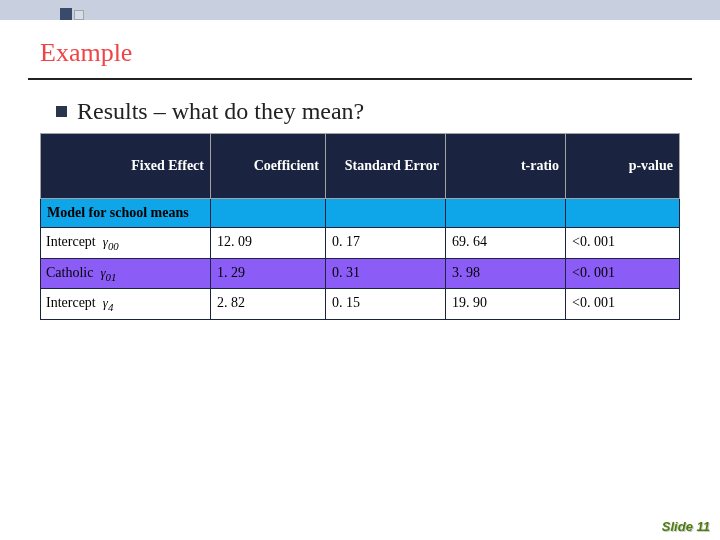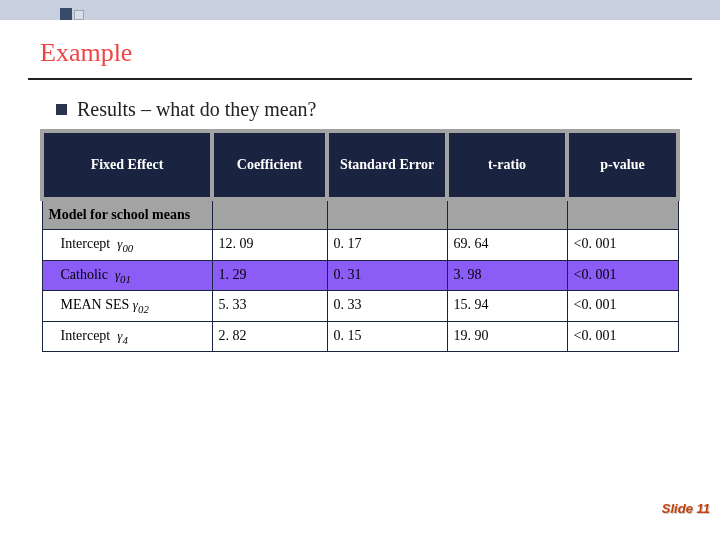--- a/index.html
+++ b/index.html
@@ -44,71 +44,71 @@
     align-items: center;
     padding: 18px 0 8px 56px;
   }
   .bullet {
     width: 11px; height: 11px;
     background: #2a344d;
     margin-right: 10px;
     flex-shrink: 0;
   }
   .subtitle {
-    font-size: 20px;
+    font-size: 24px;
     color: #222;
   }
   table {
     border-collapse: collapse;
     margin-left: 40px;
     width: 640px;
     font-size: 14px;
     font-family: "Times New Roman", serif;
   }
   th {
     background: #1a2340;
     color: #ffffff;
     font-weight: bold;
-    text-align: center;
+    text-align: right;
     padding: 24px 6px;
-    border: 4px solid #a3a3a3;
+    border: 1px solid #a3a3a3;
     vertical-align: top;
   }
   td {
     border: 1px solid #1a2340;
     padding: 6px 6px;
     background: #ffffff;
     color: #000;
     vertical-align: top;
   }
   tr.section-alt td {
     font-weight: bold;
-    background: #a3a3a3;
+    background: #0ea5e9;
     margin-left: 20px;
   }
   tr.alt td {
     background: #8b5cf6;
   }
   .indent {
-    padding-left: 18px;
+    padding-left: 5px;
   }
   .sym {
     font-style: italic;
     font-family: "Times New Roman", serif;
     font-size: 13px;
   }
   .footer {
     position: absolute;
-    bottom: 24px;
+    bottom: 6px;
     right: 10px;
     font-family: Arial, sans-serif;
     font-size: 13px;
     font-weight: bold;
     font-style: italic;
-    color: #c2410c;
+    color: #4d7c0f;
     text-shadow: 1px 1px 0 #ccc;
   }
 </style>
 </head>
 <body>
 
 <div class="topbar">
   <div class="sq-dark"></div>
   <div class="sq-light"></div>
 </div>
@@ -146,27 +146,20 @@
     <td>69. 64</td>
     <td>&lt;0. 001</td>
   </tr>
   <tr class="alt">
     <td class="indent"><span>Catholic</span>&nbsp;&nbsp;<span class="sym"><span>γ</span><sub>01</sub></span></td>
     <td>1. 29</td>
     <td>0. 31</td>
     <td>3. 98</td>
     <td>&lt;0. 001</td>
   </tr>
-  <tr>
-    <td class="indent"><span>MEAN SES</span>&nbsp;<span class="sym"><span>γ</span><sub>02</sub></span></td>
-    <td>5. 33</td>
-    <td>0. 33</td>
-    <td>15. 94</td>
-    <td>&lt;0. 001</td>
-  </tr>
 
 
   <tr>
     <td class="indent"><span>Intercept</span>&nbsp;&nbsp;<span class="sym"><span>γ</span><sub>4</sub></span></td>
     <td>2. 82</td>
     <td>0. 15</td>
     <td>19. 90</td>
     <td>&lt;0. 001</td>
   </tr>
 </tbody>

